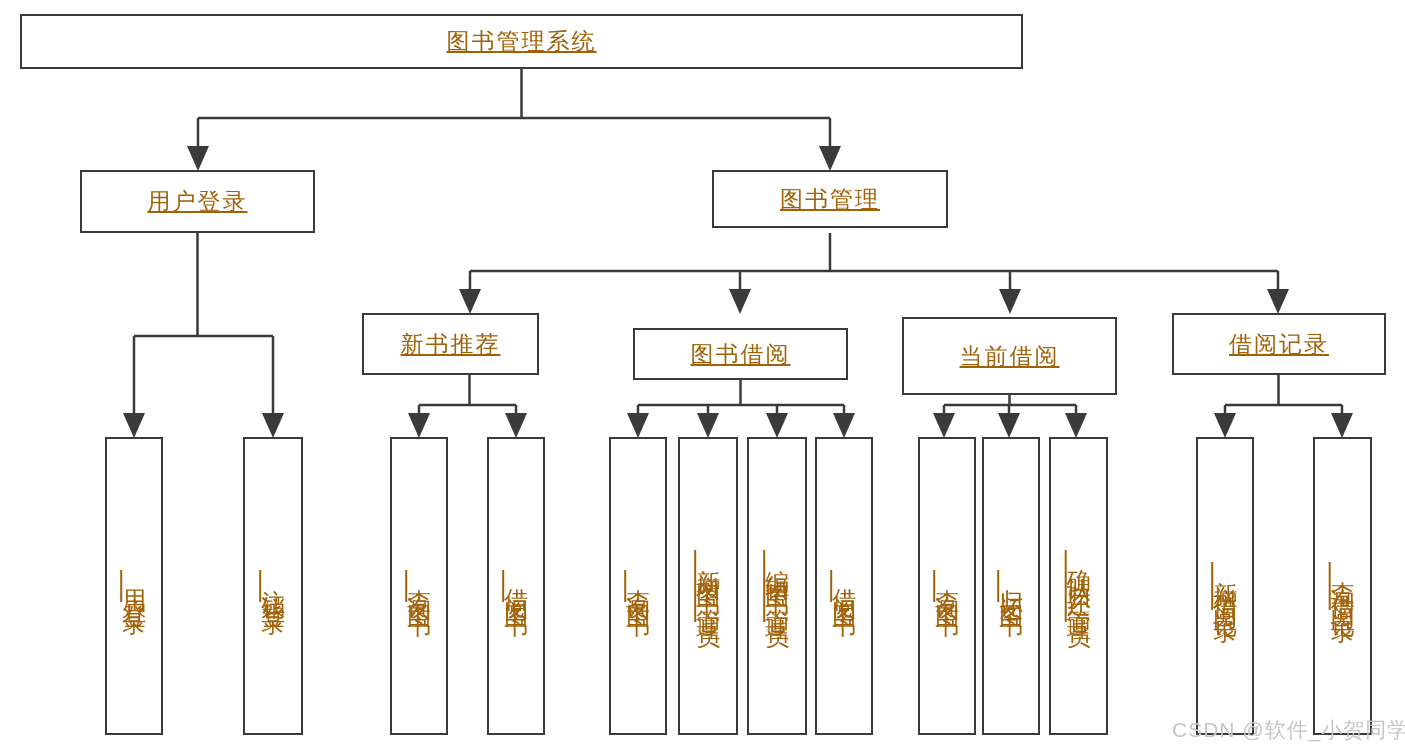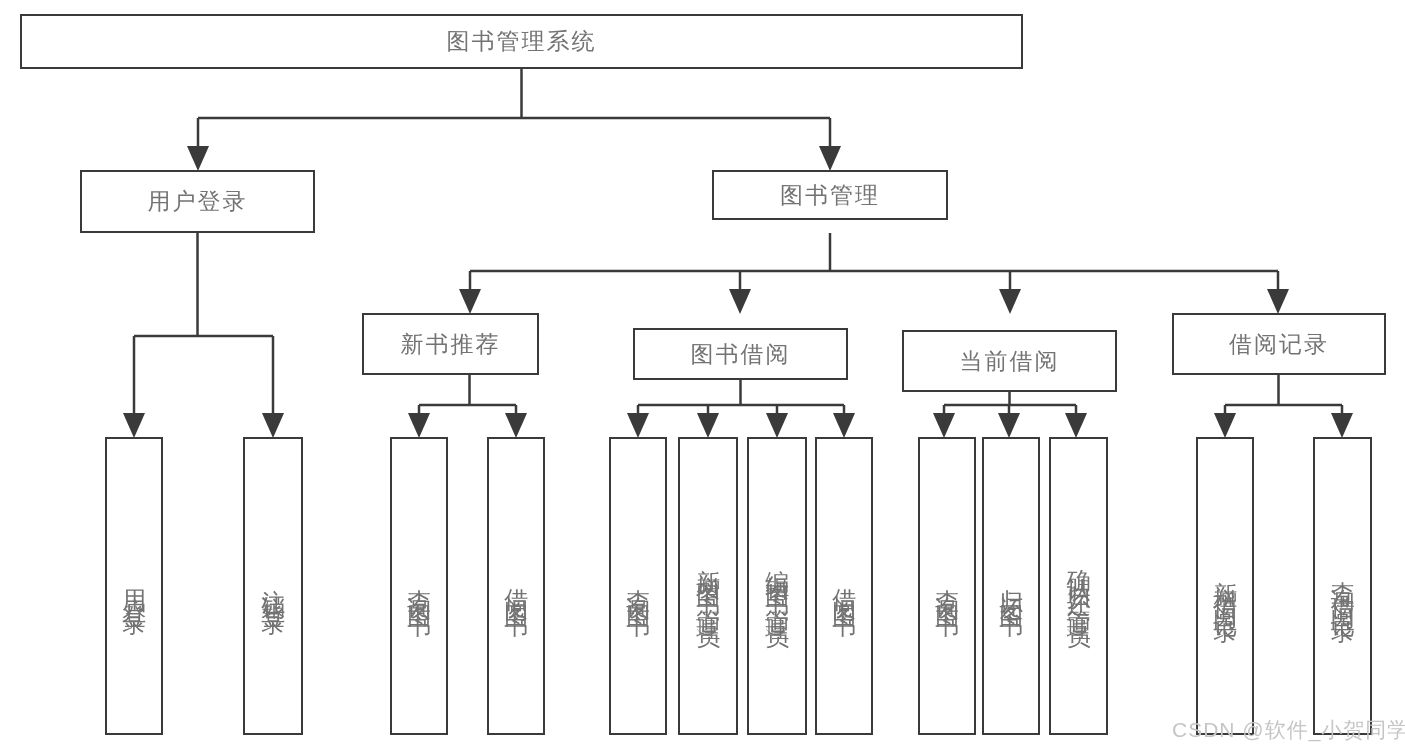--- a/index.html
+++ b/index.html
@@ -6,33 +6,33 @@
   body{
     width:1405px;height:747px;position:relative;overflow:hidden;
     font-family:"Liberation Sans","DejaVu Sans",sans-serif;
     color:#2e2e2e;
   }
   #connectors{position:absolute;left:0;top:0;z-index:1;}
   .box{
     position:absolute;box-sizing:border-box;z-index:2;
     border:2.5px solid #3a3a3a;background:#ffffff;
     display:flex;align-items:center;justify-content:center;
-    font-size:23px;letter-spacing:2px;color:#737373;
+    font-size:23px;letter-spacing:2px;color:#a16207;text-decoration:underline;
   }
   .leaf{
     writing-mode:vertical-rl;text-orientation:mixed;
     font-size:24px;letter-spacing:8px;line-height:1.1;
   }
   
   #b-root {left:20px;  top:14px;  width:1003px;height:55px;}
   #b-l2-1 {left:80px;  top:170px; width:235px; height:63px;}
-  #b-l2-2 {left:712px; top:170px; width:236px; height:50px;}
+  #b-l2-2 {left:712px; top:170px; width:236px; height:58px;}
   #b-l3-1 {left:362px; top:313px; width:177px; height:62px;}
   #b-l3-2 {left:633px; top:313px; width:215px; height:52px;margin-top:15px;}
-  #b-l3-3 {left:902px; top:330px; width:215px; height:62px;}
+  #b-l3-3 {left:902px; top:317px; width:215px; height:78px;}
   #b-l3-4 {left:1172px;top:313px; width:214px; height:62px;}
   #b-a1{left:105px; top:437px;width:58px;height:298px;}
   #b-a2{left:243px; top:437px;width:60px;height:298px;}
   #b-b1{left:390px; top:437px;width:58px;height:298px;}
   #b-b2{left:487px; top:437px;width:58px;height:298px;}
   #b-c1{left:609px; top:437px;width:58px;height:298px;}
   #b-c2{left:678px; top:437px;width:60px;height:298px;}
   #b-c3{left:747px; top:437px;width:60px;height:298px;}
   #b-c4{left:815px; top:437px;width:58px;height:298px;}
   #b-d1{left:918px; top:437px;width:58px;height:298px;}

